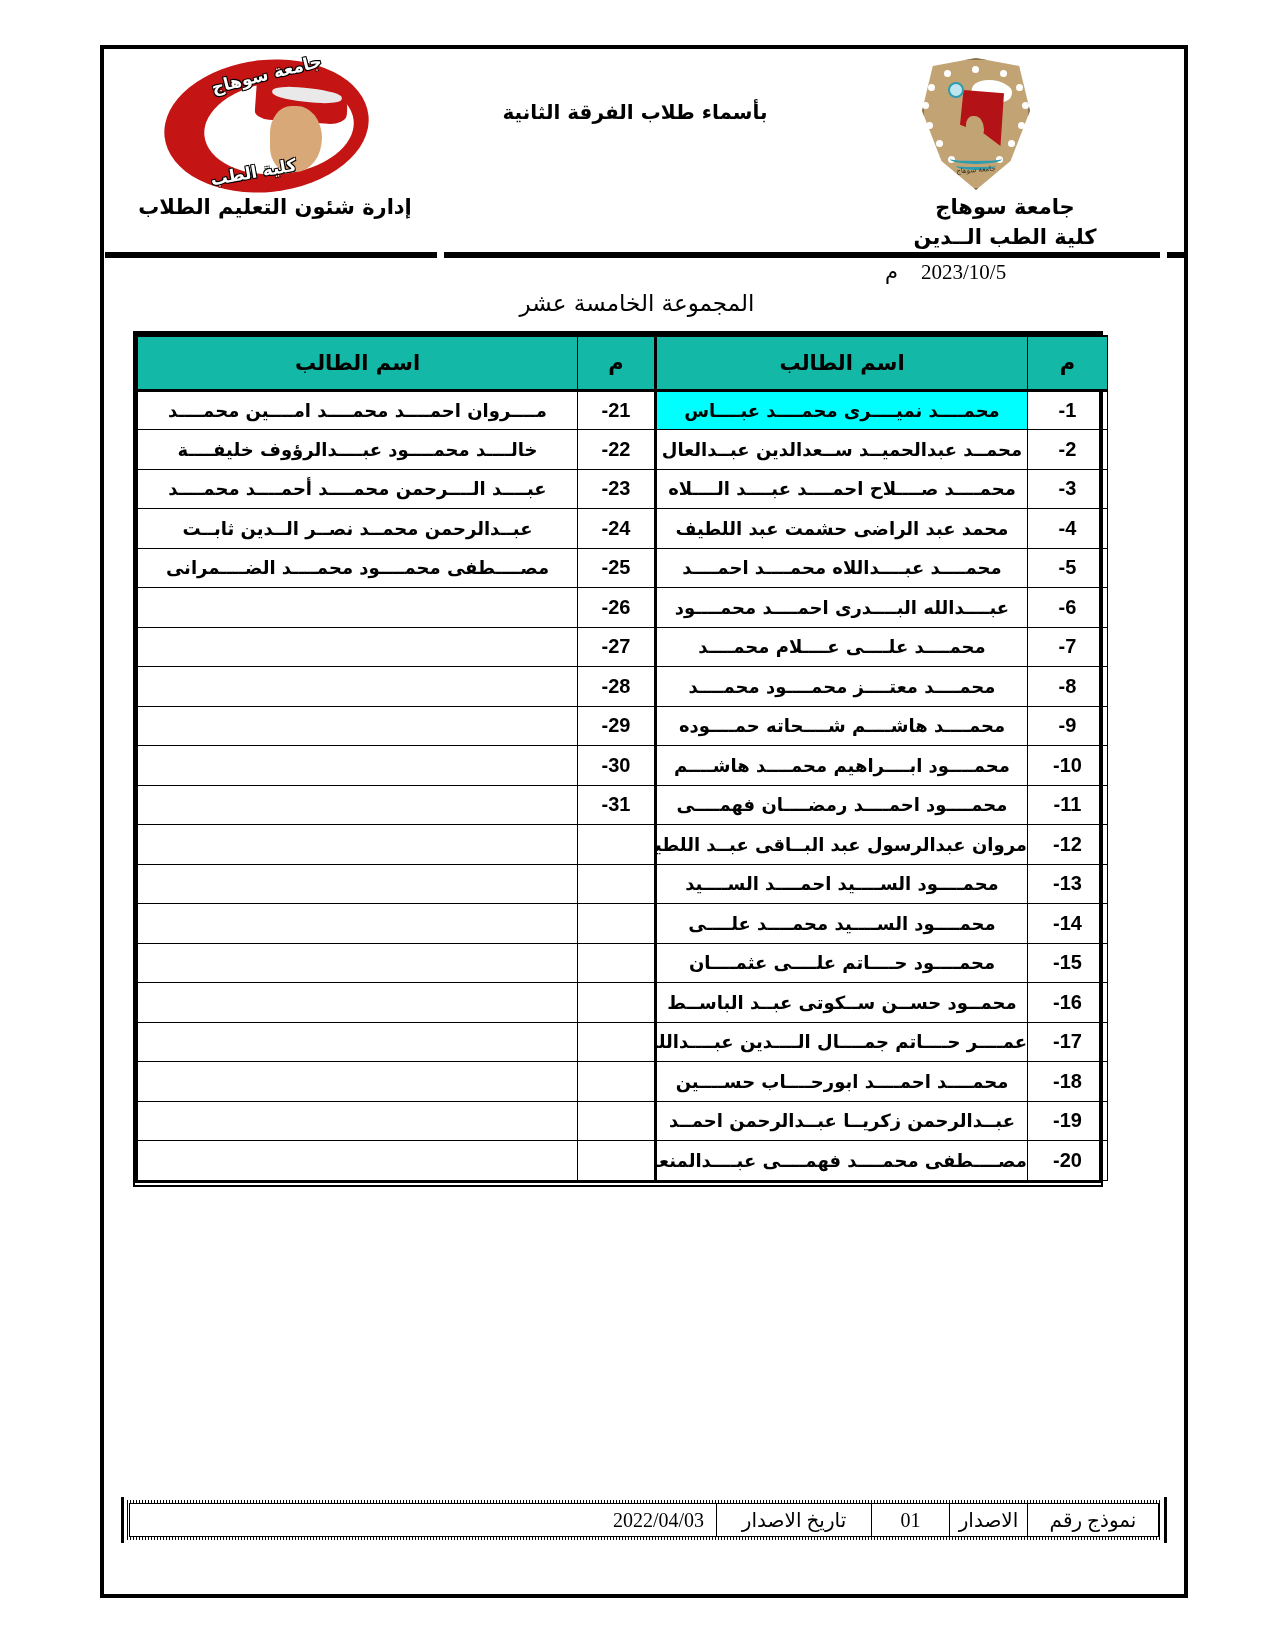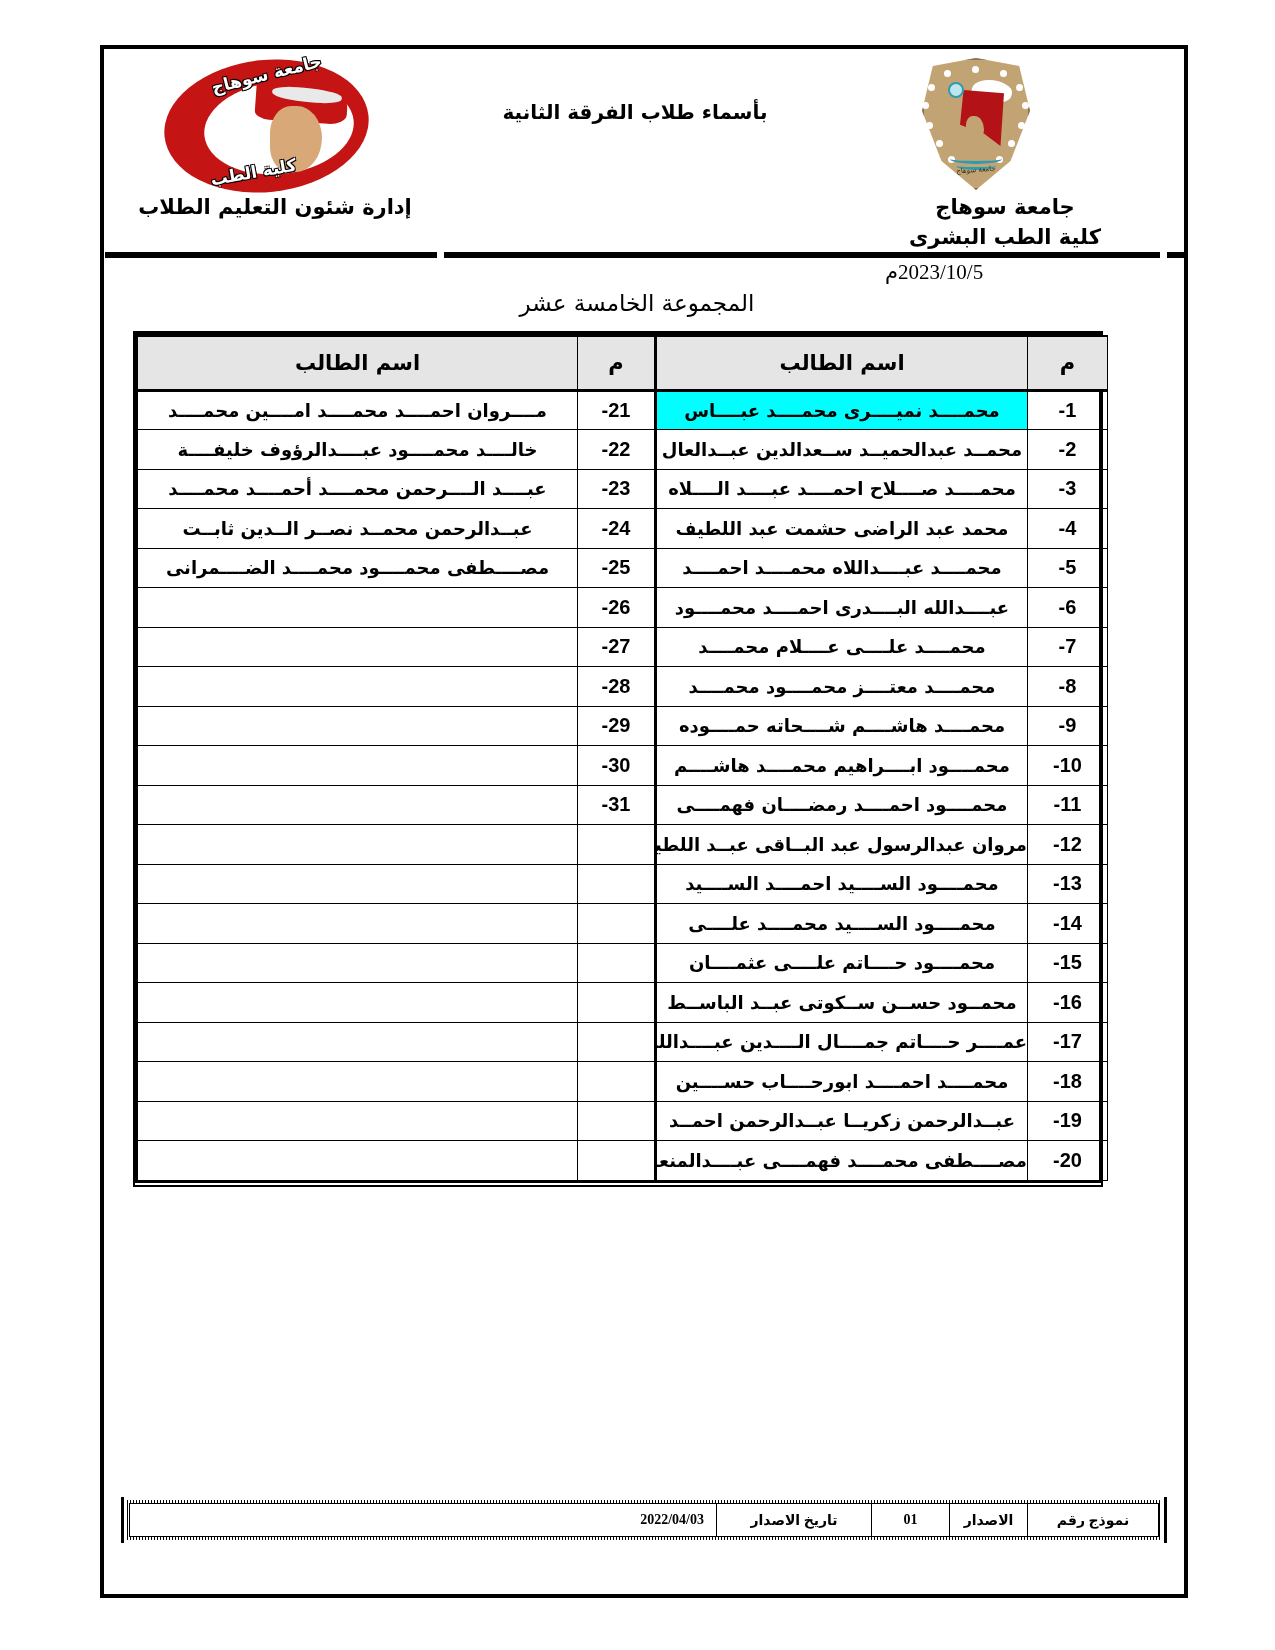--- a/index.html
+++ b/index.html
@@ -54,47 +54,47 @@
   .shield .waves2 { position:absolute; left:34px; top:104px; width:40px; height:8px;
     border-bottom:3px solid #2e9bb0; border-radius:50%; }
   .shield .cap { position:absolute; left:28px; top:108px; width:52px; text-align:center;
     font-size:7px; color:#3a2f1c; transform:rotate(-4deg); }
 
   
   .rule { position:absolute; left:105px; top:252px; width:1080px; height:6px; background:#000; }
   .rule-gap { position:absolute; top:252px; width:7px; height:6px; background:#fff; }
   .date-line { position:absolute; left:885px; top:260px; width:300px; text-align:left;
     direction:rtl; font-family:"Liberation Serif","DejaVu Sans",serif; font-size:21px; }
-  .date-line .ltr { direction:ltr; unicode-bidi:embed; }
+  .date-line .ltr { direction:ltr; unicode-bidi:embed;margin-left:23px; }
   .group-title { position:absolute; left:337px; top:290px; width:600px; text-align:center;
     direction:rtl; font-family:"DejaVu Serif","DejaVu Sans",serif; font-size:23px; }
 
   
   .tbl-wrap { position:absolute; left:133px; top:331px; width:970px; border:4px solid #000;
     border-bottom:6px double #000; }
   table.students { width:100%; border-collapse:collapse; table-layout:fixed; direction:rtl; }
-  table.students th { background:#e5e5e5; border:1px solid #000; border-top:2px solid #000;
+  table.students th { background:#14b8a6; border:1px solid #000; border-top:2px solid #000;
     border-bottom:3px solid #000; height:54px; font-size:21px; font-weight:700; }
   table.students td { border:1px solid #000; height:39.5px; text-align:center;
     vertical-align:middle; overflow:hidden; white-space:nowrap; }
   table.students td.num { font-family:"Liberation Sans","DejaVu Sans",sans-serif;
     font-weight:700; font-size:20px; }
   table.students td.name { font-weight:700; font-size:18px; }
   table.students td.name-r, table.students th.name-r { border-left:3px solid #000; }
   table.students td.hl { background:#00ffff; }
   col.c-num-r { width:80px; } col.c-name-r { width:372px; }
   col.c-num-l { width:78px; } col.c-name-l { width:440px; }
 
   
   .footer-outer { position:absolute; left:127px; top:1500px; width:1034px; padding:3px 2px;
     background:repeating-linear-gradient(90deg,#000 0 1px,#fff 1px 3px); }
   .footer-inner { background:#fff; border:1px solid #000; height:34px; display:flex;
     direction:rtl; align-items:stretch; font-family:"Liberation Serif","DejaVu Sans",serif; }
-  .f-cell { display:flex; align-items:center; justify-content:center; font-weight:700;
-    font-size:14px; }
+  .f-cell { display:flex; align-items:center; justify-content:center; font-weight:400;
+    font-size:20px; }
   .f-cell:not(:first-child) { border-inline-start:1px solid #000; }
   .f-cell .ltr { direction:ltr; unicode-bidi:embed; }
   .f-model-label { width:130px; } .f-model-value { width:300px; justify-content:flex-start; padding-inline-start:18px; }
   .f-issue-label { width:78px; } .f-issue-value { width:78px; }
   .f-date-label { width:155px; } .f-date-value { flex:1; justify-content:flex-start; padding-inline-start:12px; }
   .f-bracket { position:absolute; top:1497px; width:3px; height:46px; background:#000; }
 </style>
 </head>
 <body>
 
@@ -122,21 +122,21 @@
     <div class="crown-white"></div>
     <div class="crown-red"></div>
     <div class="face"></div>
     <div class="atom"></div>
     <div class="waves"></div>
     <div class="waves2"></div>
     <div class="cap">جامعة سوهاج</div>
   </div>
   <div class="org-right">
     <div>جامعة سوهاج</div>
-    <div>كلية الطب البشرى</div>
+    <div>كلية الطب الــدين</div>
   </div>
 
   <div class="rule"></div>
   <div class="rule-gap" style="left:437px;"></div>
   <div class="rule-gap" style="left:1160px;"></div>
   <div class="date-line">
     <span class="ltr">2023/10/5</span><span>م</span>
   </div>
   <div class="group-title">المجموعة الخامسة عشر</div>
 

